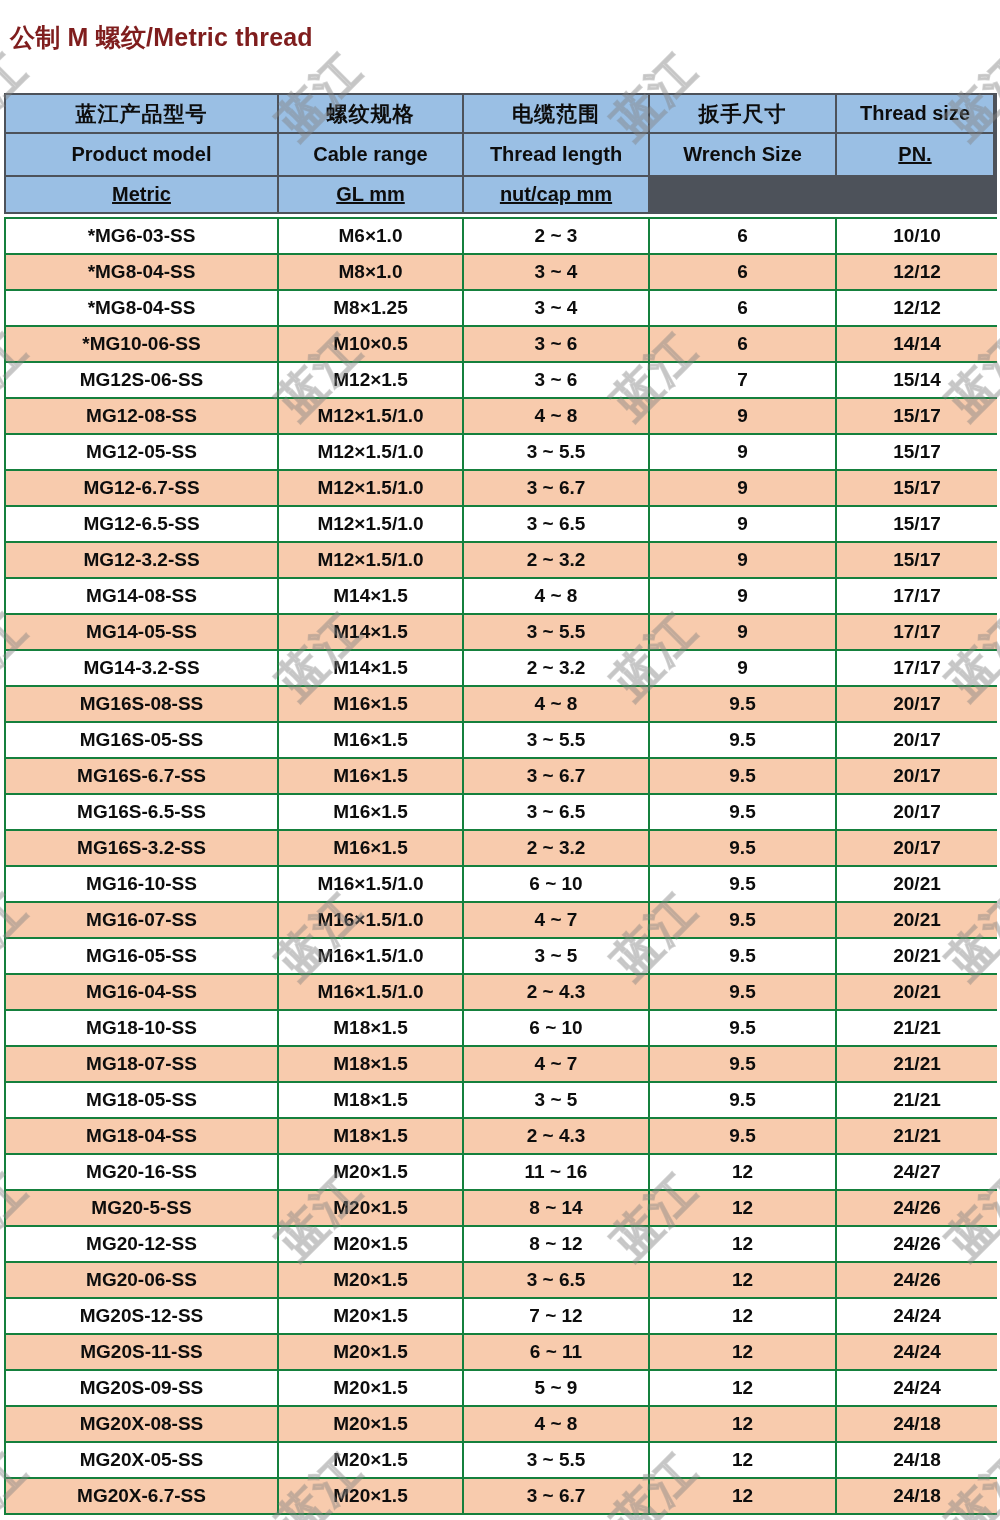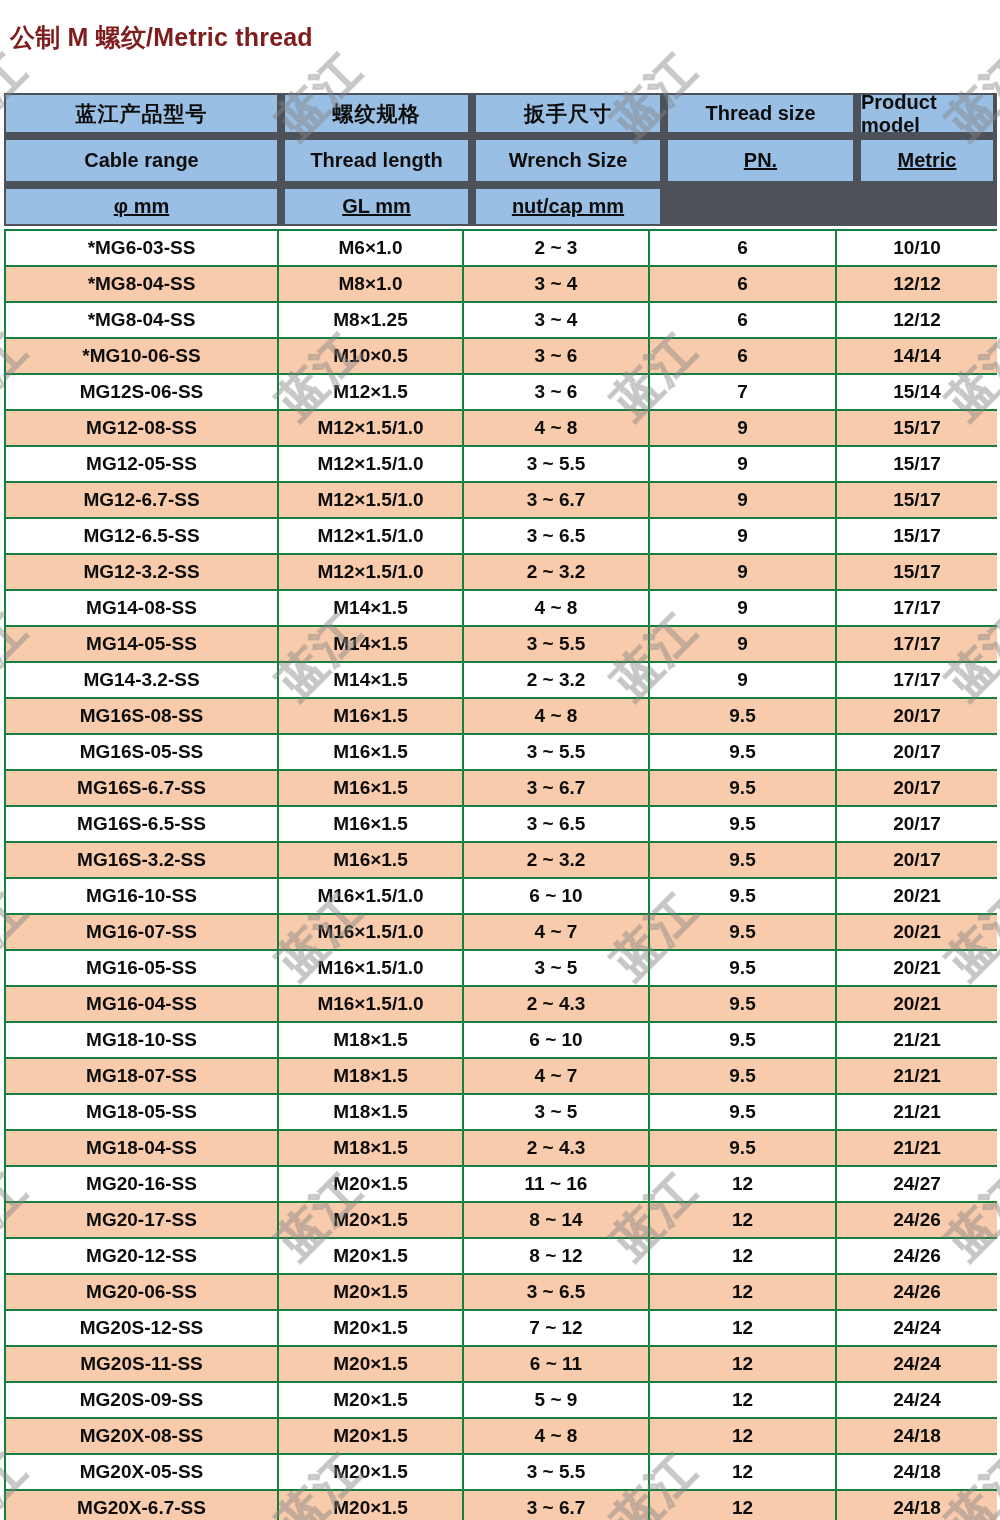--- a/index.html
+++ b/index.html
@@ -9,21 +9,21 @@
     font-weight:700;color:#111;
   }
   .title{
     position:absolute;left:10px;top:22px;font-size:25px;line-height:1.2;
     font-weight:700;color:#7f1d1d;letter-spacing:0.2px;
   }
   
   .tblwrap{position:absolute;left:4px;top:93px;width:993px;z-index:1;}
   .hgrid{
     display:grid;grid-template-columns:271px 183px 184px 185px 1fr;
-    grid-template-rows:37px 41px 35px;gap:8px;padding:2px 4px 2px 2px;
+    grid-template-rows:37px 41px 35px;gap:2px;padding:2px 4px 2px 2px;
     background:#4d525a;box-sizing:border-box;width:993px;
   }
   .hcell{
     background:#9ABFE4;display:flex;align-items:center;justify-content:center;
     font-weight:700;color:#0d0d0d;
   }
   .hc-zh{font-size:21px;letter-spacing:1px;}
   .hc-en{font-size:20px;}
   .hc-unit{font-size:20px;text-decoration:underline;}
   .dgrid{
@@ -78,29 +78,29 @@
       <div class="wm" style="left: 605px; top: 1465px;">蓝江</div>
       <div class="wm" style="left: 940px; top: 1465px;">蓝江</div>
     </div>
 
   <div class="title">公制 M 螺纹/Metric thread</div>
 
   <div class="tblwrap">
     <div class="hgrid">
         <div class="hcell hc-zh">蓝江产品型号</div>
         <div class="hcell hc-zh">螺纹规格</div>
+        <div class="hcell hc-zh">电缆范围</div>
         <div class="hcell hc-zh">扳手尺寸</div>
         <div class="hcell hc-en">Thread size</div>
         <div class="hcell hc-en">Product model</div>
         <div class="hcell hc-en">Cable range</div>
         <div class="hcell hc-en">Thread length</div>
         <div class="hcell hc-en">Wrench Size</div>
         <div class="hcell hc-unit">PN.</div>
         <div class="hcell hc-unit">Metric</div>
-        <div class="hcell hc-unit">φ mm</div>
         <div class="hcell hc-unit">GL mm</div>
         <div class="hcell hc-unit">nut/cap mm</div>
       </div>
     <div class="dgrid">
         <div class="dcell">*MG6-03-SS</div>
         <div class="dcell">M6×1.0</div>
         <div class="dcell">2 ~ 3</div>
         <div class="dcell">6</div>
         <div class="dcell">10/10</div>
         <div class="dcell alt">*MG8-04-SS</div>
@@ -226,21 +226,21 @@
         <div class="dcell alt">MG18-04-SS</div>
         <div class="dcell alt">M18×1.5</div>
         <div class="dcell alt">2 ~ 4.3</div>
         <div class="dcell alt">9.5</div>
         <div class="dcell alt">21/21</div>
         <div class="dcell">MG20-16-SS</div>
         <div class="dcell">M20×1.5</div>
         <div class="dcell">11 ~ 16</div>
         <div class="dcell">12</div>
         <div class="dcell">24/27</div>
-        <div class="dcell alt">MG20-17-SS</div>
+        <div class="dcell alt">MG20-5-SS</div>
         <div class="dcell alt">M20×1.5</div>
         <div class="dcell alt">8 ~ 14</div>
         <div class="dcell alt">12</div>
         <div class="dcell alt">24/26</div>
         <div class="dcell">MG20-12-SS</div>
         <div class="dcell">M20×1.5</div>
         <div class="dcell">8 ~ 12</div>
         <div class="dcell">12</div>
         <div class="dcell">24/26</div>
         <div class="dcell alt">MG20-06-SS</div>

